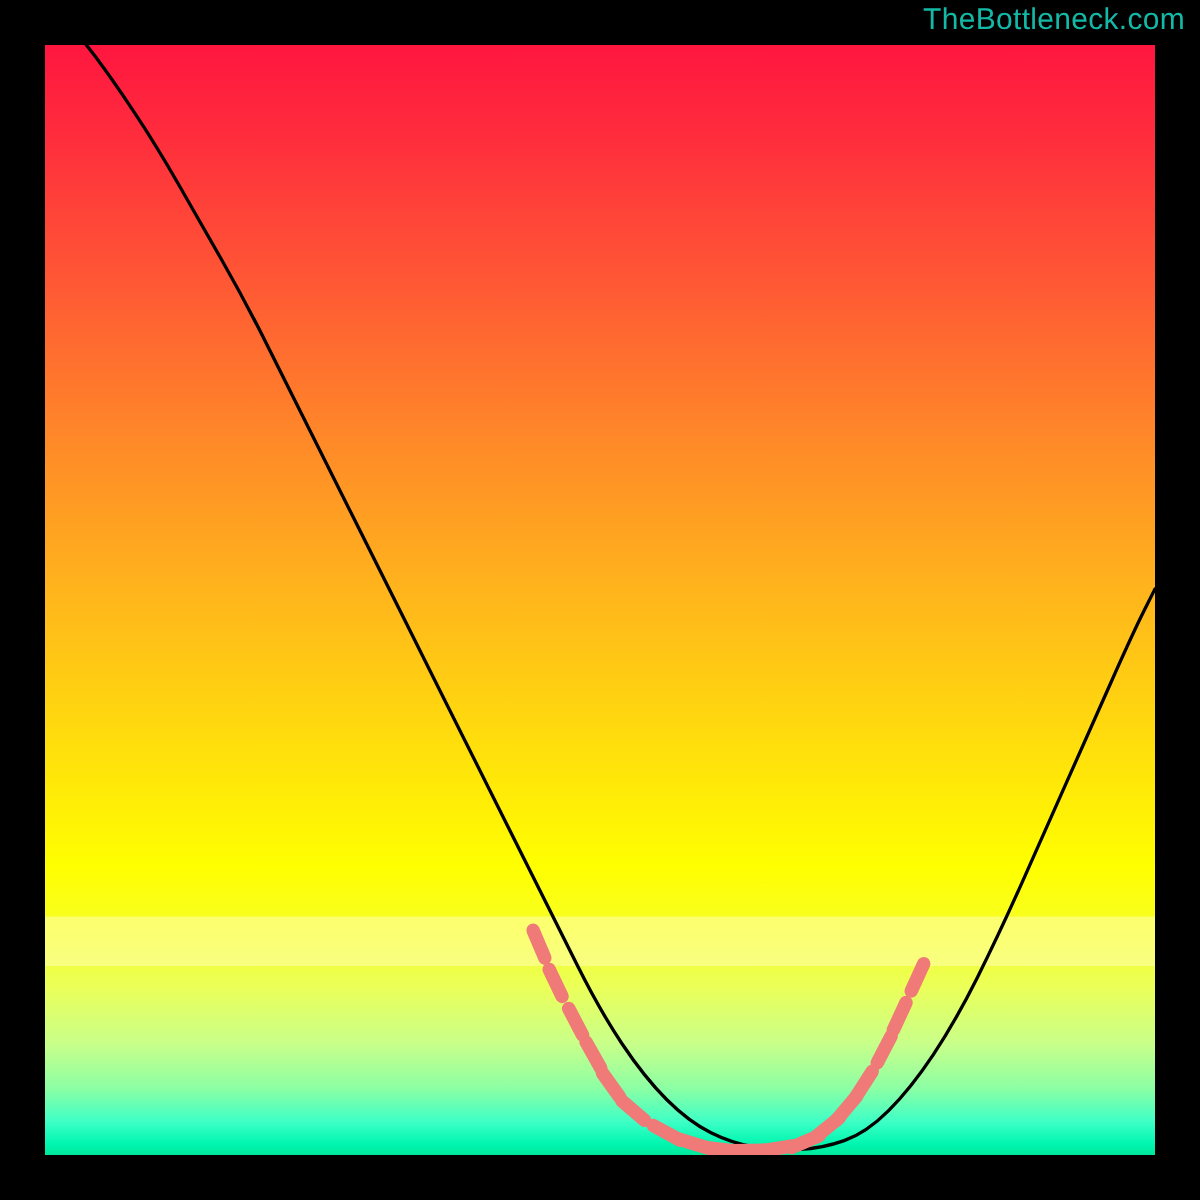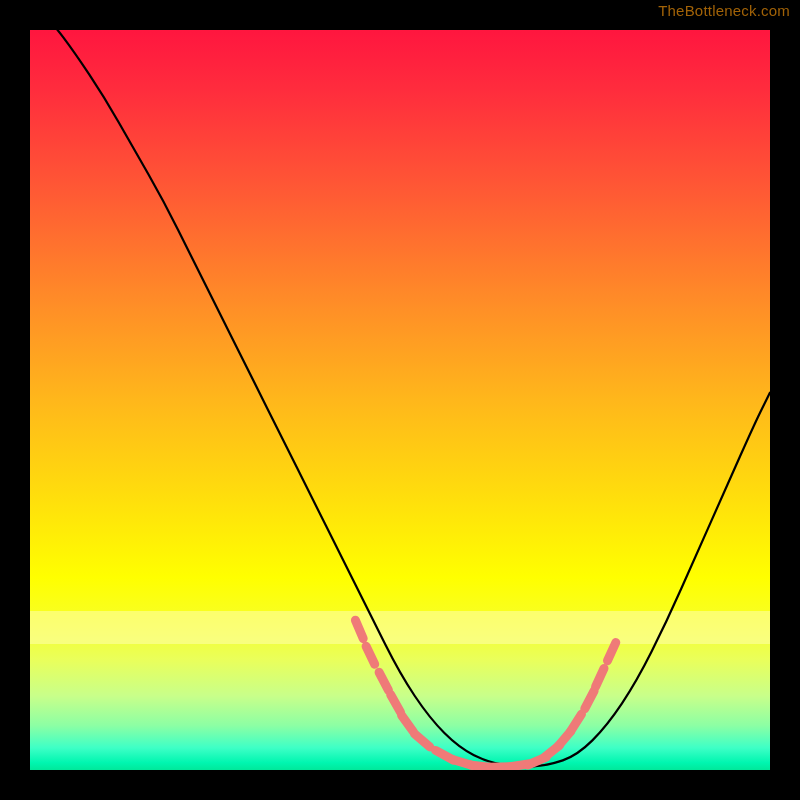--- a/index.html
+++ b/index.html
@@ -14,22 +14,22 @@
   .stage {
     position: relative;
     width: 800px;
     height: 800px;
     background: #000;
   }
   .watermark {
     position: absolute;
     top: 2px;
     right: 10px;
-    color: #a16207;
-    font-size: 15px;
+    color: #14b8a6;
+    font-size: 20px;
     font-weight: 500;
     letter-spacing: 0.2px;
     user-select: none;
   }
   .plot-area {
     position: absolute;
     left: 30px;
     top: 30px;
     width: 740px;
     height: 740px;

